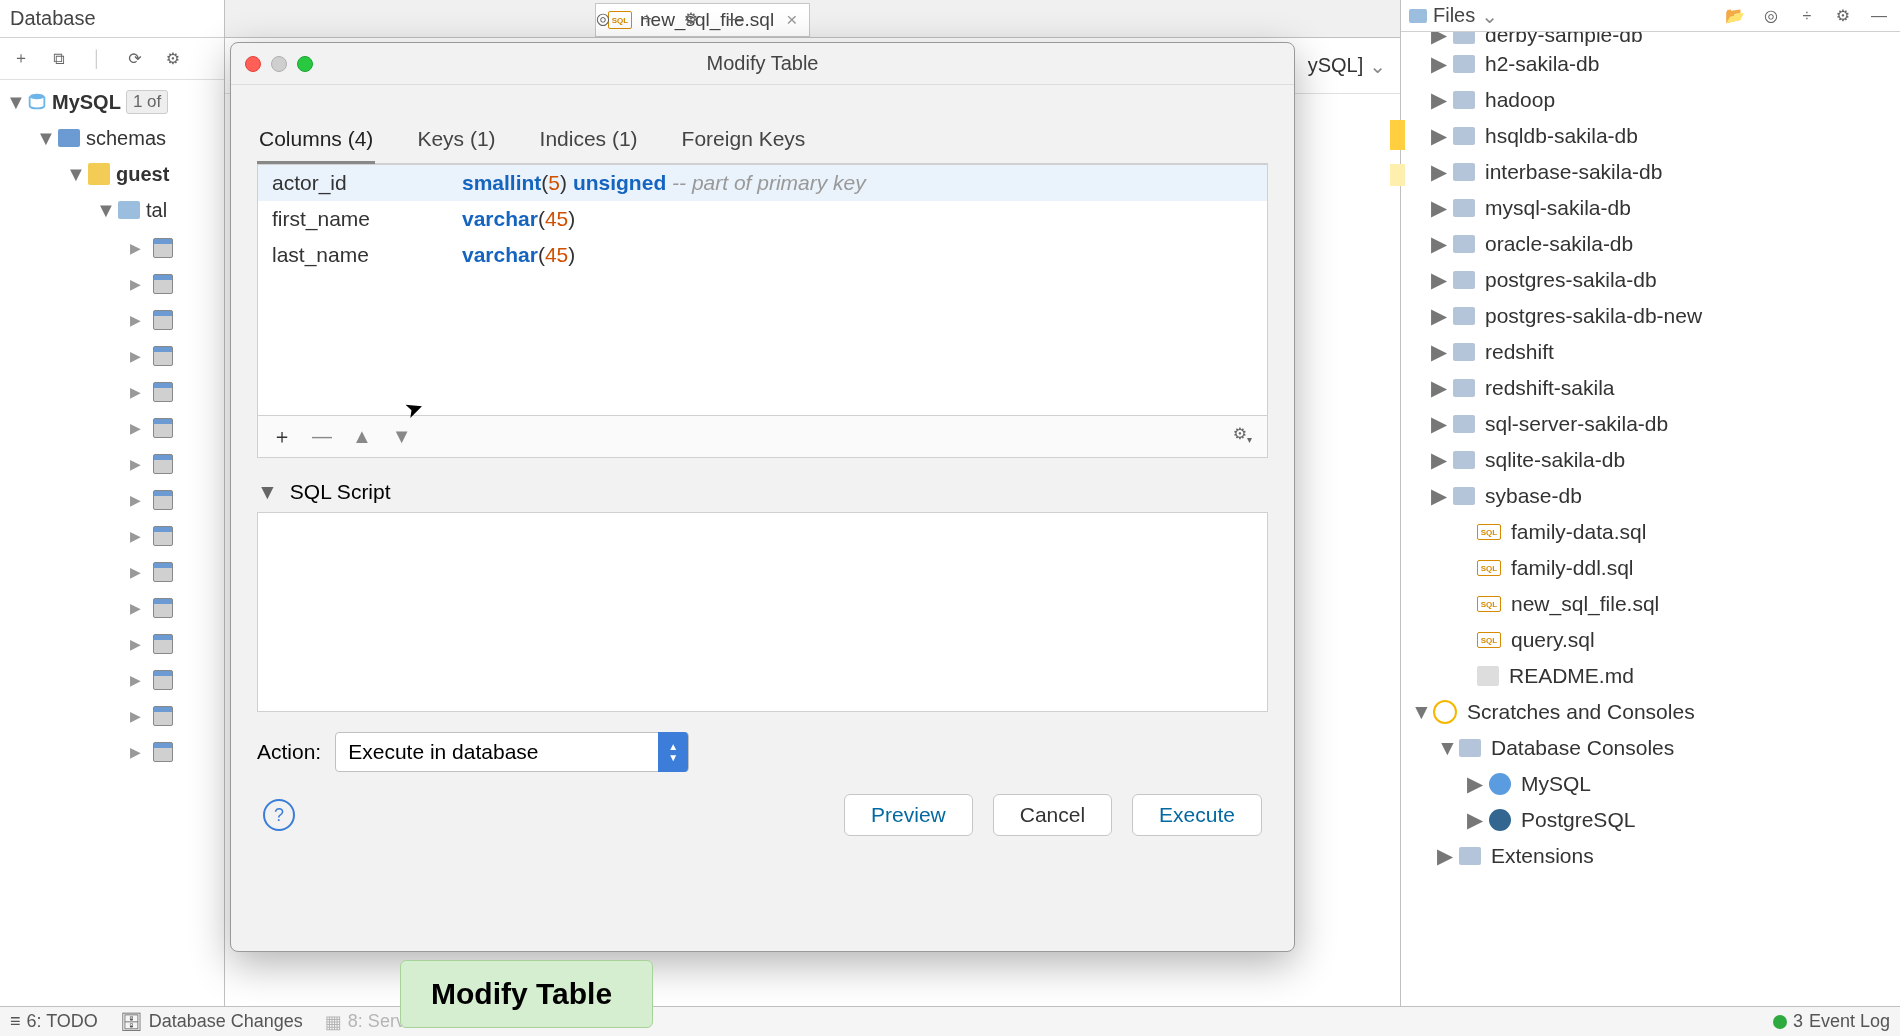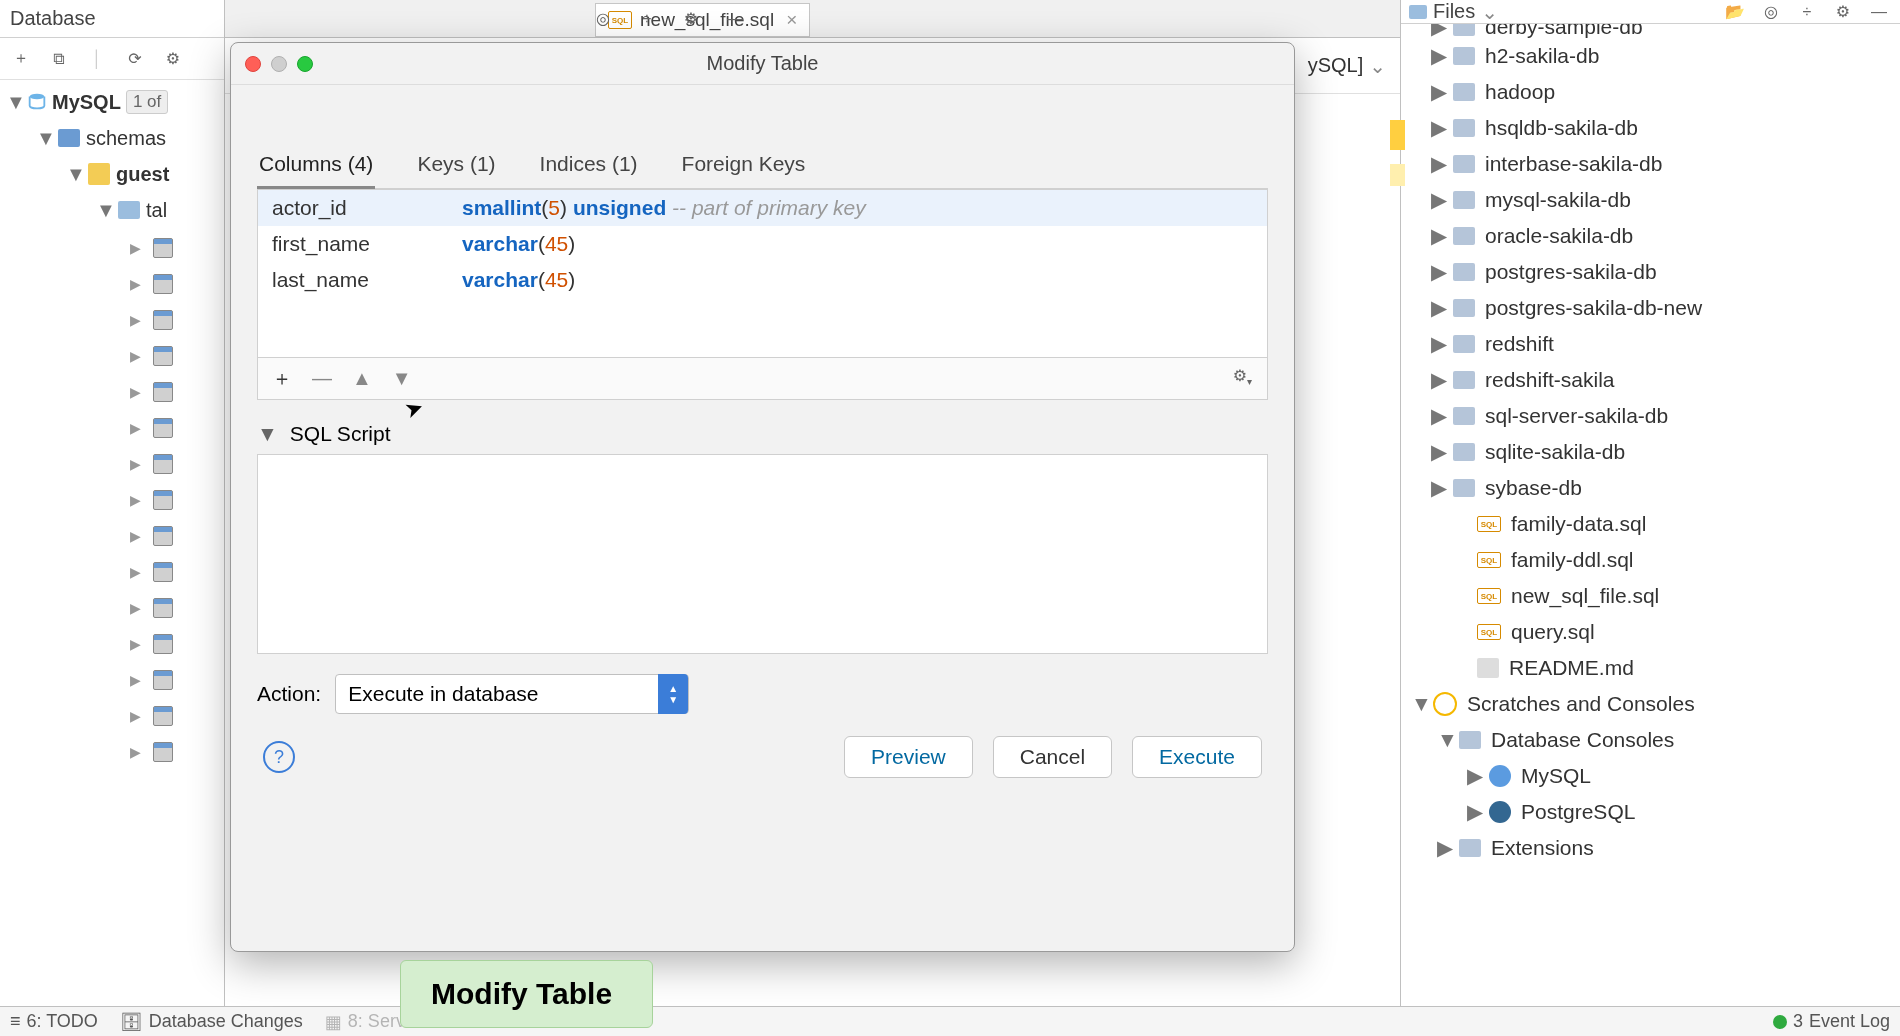--- a/index.html
+++ b/index.html
@@ -24,21 +24,21 @@
 .small-table-icon::before { content: ""; height: 5px; background: #6b9bd2; }
 
 
 .top-toolbar { position: absolute; left: 225px; right: 0; top: 0; height: 38px; border-bottom: 1px solid #c0c0c0; display: flex; align-items: center; background: #f0f0f0; }
 .top-icons { position: absolute; left: 365px; display: flex; gap: 18px; }
 .tab { display: flex; align-items: center; height: 34px; padding: 0 12px; background: #fff; border: 1px solid #c6c6c6; margin-left: 370px; margin-top: 3px; font-size: 19px; color: #444; gap: 8px; }
 .file-icon-sql { width: 24px; height: 18px; display: grid; place-items: center; font-size: 8px; font-weight: bold; color: #d68a00; border: 1px solid #d68a00; border-radius: 2px; }
 
 
 .right-panel { position: absolute; right: 0; top: 0; width: 500px; height: calc(100% - 30px); background: #fff; border-left: 1px solid #c0c0c0; display: flex; flex-direction: column; }
-.rp-header { height: 24px; border-bottom: 1px solid #d0d0d0; display: flex; align-items: center; padding: 0 8px; gap: 10px; }
+.rp-header { height: 32px; border-bottom: 1px solid #d0d0d0; display: flex; align-items: center; padding: 0 8px; gap: 10px; }
 .rp-title { font-size: 20px; color: #444; display: flex; align-items: center; gap: 6px; }
 .rp-tree { flex: 1; padding-top: 6px; overflow: hidden; }
 .rp-row { display: flex; align-items: center; height: 36px; font-size: 21px; color: #333; }
 .rp-row .tree-arrow { margin: 0 6px 0 10px; }
 .dir-icon { width: 22px; height: 18px; background: #b5c5d9; border-radius: 2px; margin-right: 10px; }
 .sql-badge { width: 24px; height: 16px; display: grid; place-items: center; font-size: 8px; font-weight: bold; color: #d68a00; border: 1px solid #d68a00; border-radius: 2px; margin-right: 10px; }
 .file-badge { width: 22px; height: 20px; background: #ddd; border-radius: 2px; margin-right: 10px; }
 .db-icon { width: 22px; height: 22px; border-radius: 50%; margin-right: 10px; }
 
 
@@ -59,24 +59,24 @@
 .modal-body { flex: 1; padding: 16px 26px 10px 26px; display: flex; flex-direction: column; }
 .form-row { display: flex; gap: 40px; }
 .form-col { display: flex; flex-direction: column; gap: 6px; }
 .form-label { font-size: 21px; color: #333; }
 .text-input { height: 44px; border: 2px solid #5b9be0; border-radius: 4px; font-size: 21px; padding: 0 10px; outline: none; font-family: inherit; }
 .text-input.mono { font-family: "Menlo","Consolas",monospace; }
 .comment-input { width: 490px; border: 1px solid #b5b5b5; background: #fff; }
 .comment-btn { width: 40px; height: 40px; background: #fff; border: 1px solid #b5b5b5; border-radius: 4px; display: grid; place-items: center; margin-left: 6px; }
 
 .tabs-row { display: flex; gap: 40px; margin-top: 18px; font-size: 21px; color: #444; border-bottom: 1px solid #d0d0d0; }
-.tab-item { padding: 8px 2px 10px 2px; cursor: pointer; margin-top: 25px; }
+.tab-item { padding: 8px 2px 10px 2px; cursor: pointer; }
 .tab-item.active { color: #222; border-bottom: 3px solid #888; font-weight: 500; margin-bottom: -1px; }
 
-.col-list { background: #fff; border: 1px solid #d0d0d0; margin-top: 0; height: 169px; font-family: "Menlo","Consolas",monospace; font-size: 21px; }
+.col-list { background: #fff; border: 1px solid #d0d0d0; margin-top: 0; height: 252px; font-family: "Menlo","Consolas",monospace; font-size: 21px; }
 .col-row { display: flex; padding: 6px 14px; gap: 0; }
 .col-row:first-child { background: #eaf2fc; }
 .col-name { width: 190px; color: #333; }
 .col-type { color: #333; }
 .kw-type { color: #1565c0; font-weight: bold; text-align: center; }
 .kw-num { color: #d05000; }
 .kw-mod { color: #1565c0; font-weight: bold; }
 .kw-comment { color: #999; font-style: italic; }
 .kw-def { color: #1565c0; font-weight: bold; }
 

